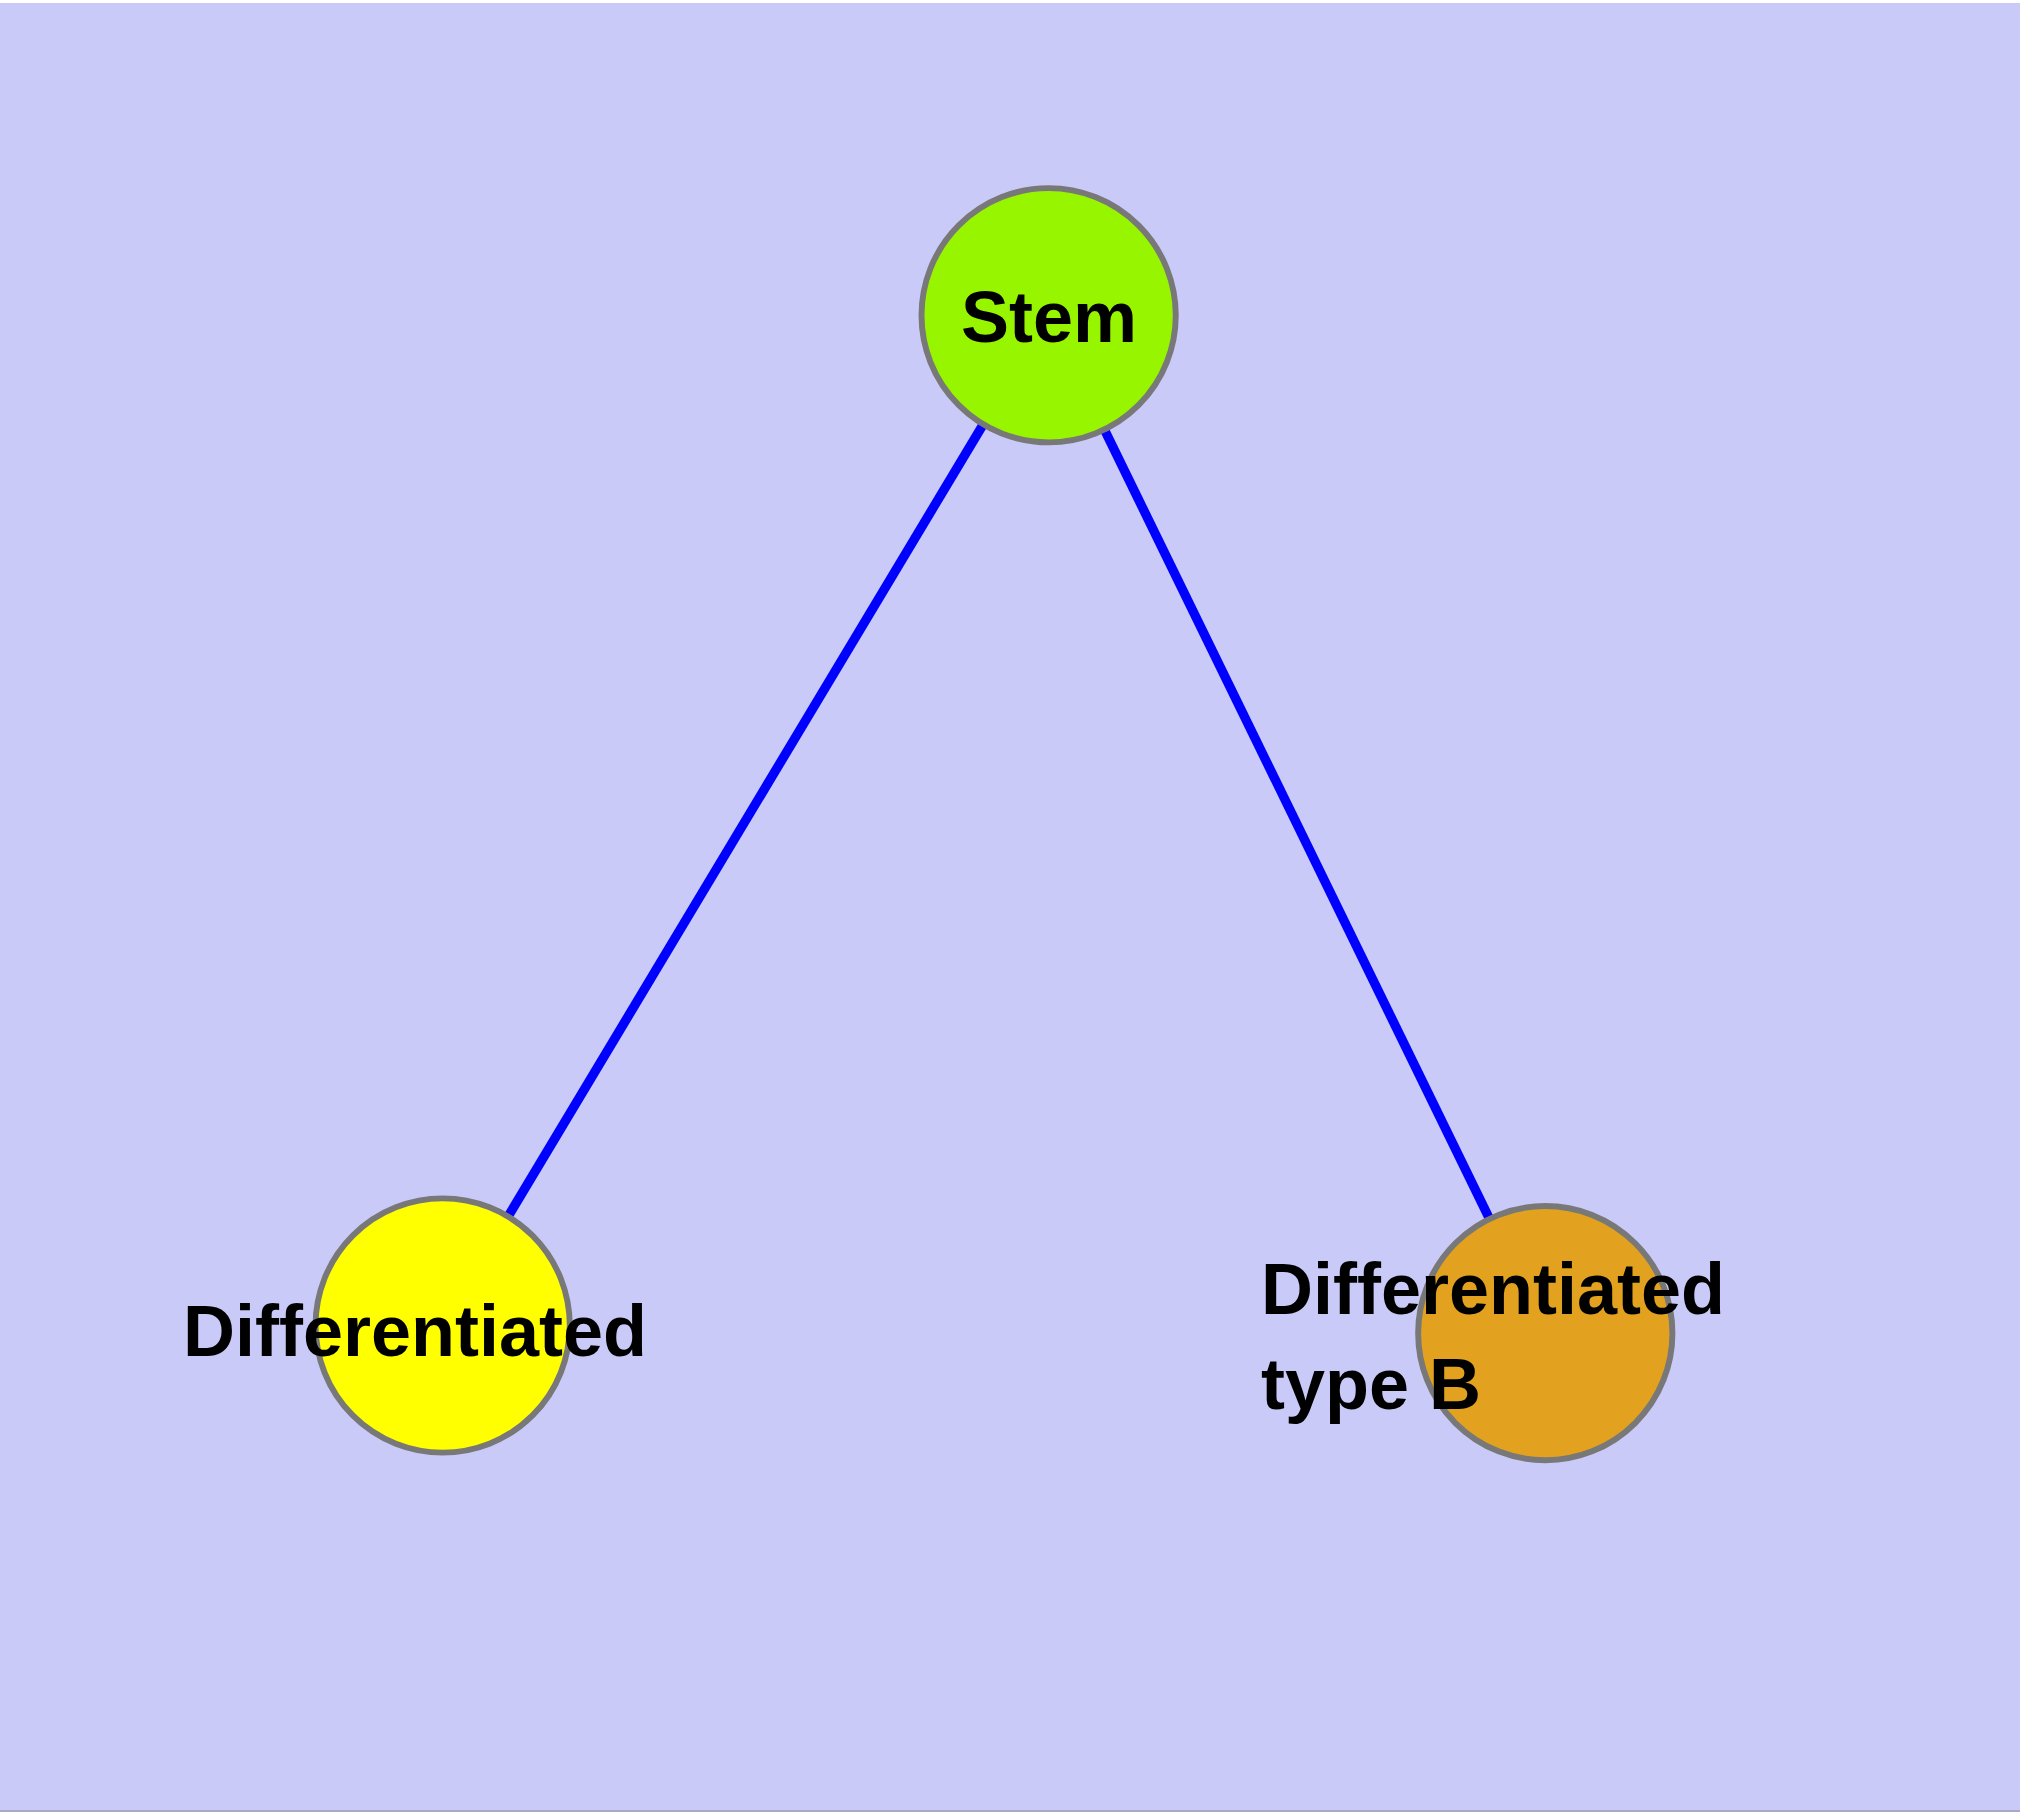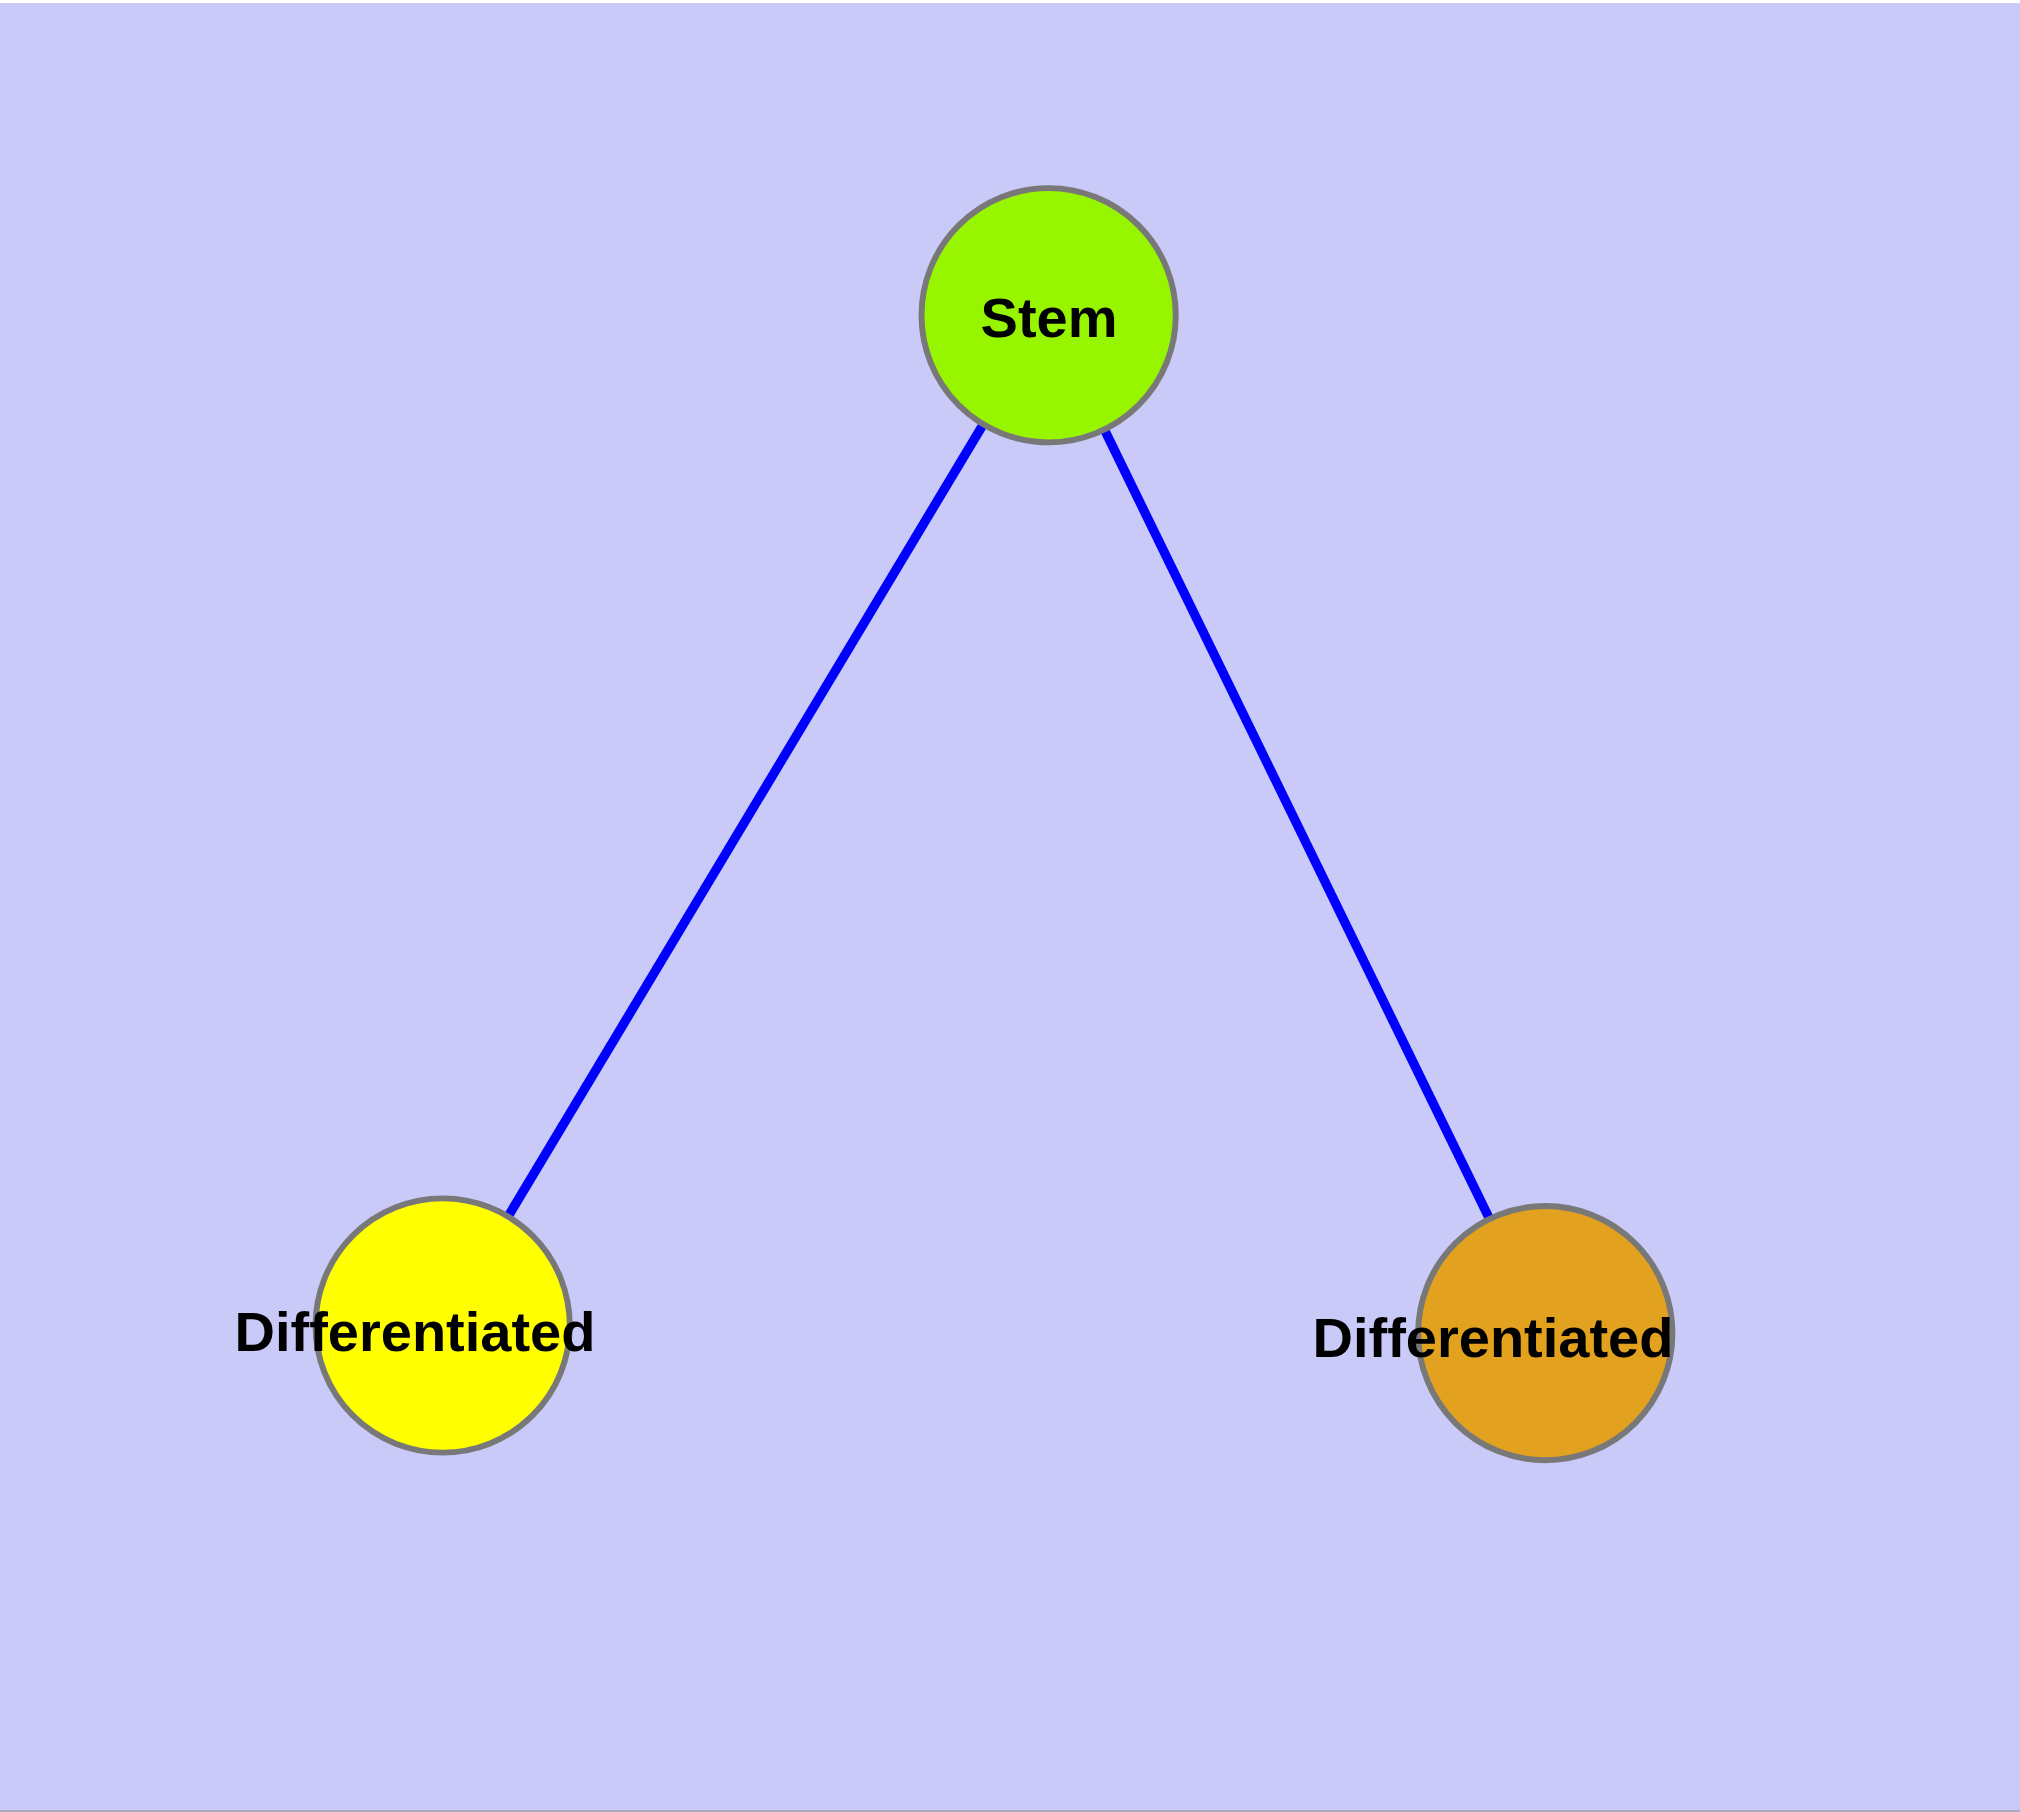--- a/index.html
+++ b/index.html
@@ -32,21 +32,21 @@
     top: 0; left: 0;
     width: 2021px;
     height: 1812px;
     z-index: 1;
   }
   .label {
     position: absolute;
     transform: translate(-50%, -50%);
     text-align: left;
     font-weight: bold;
-    font-size: 56px;
+    font-size: 72px;
     line-height: 95px;
     color: #000000;
     white-space: nowrap;
     z-index: 2;
   }
   .label .line {
     display: block;
   }
 </style>
 </head>
@@ -66,14 +66,15 @@
 <div class="label" style="left: 1049px; top: 317px; color: rgb(0, 0, 0);">
   <span class="line">Stem</span>
 </div>
 
 <div class="label" style="left: 415px; top: 1331px; color: rgb(0, 0, 0);">
   <span class="line">Differentiated</span>
 </div>
 
 <div class="label" style="left: 1493px; top: 1337px; color: rgb(0, 0, 0);">
   <span class="line">Differentiated</span>
+  <span class="line">type B</span>
 </div>
 
 
 </body></html>

